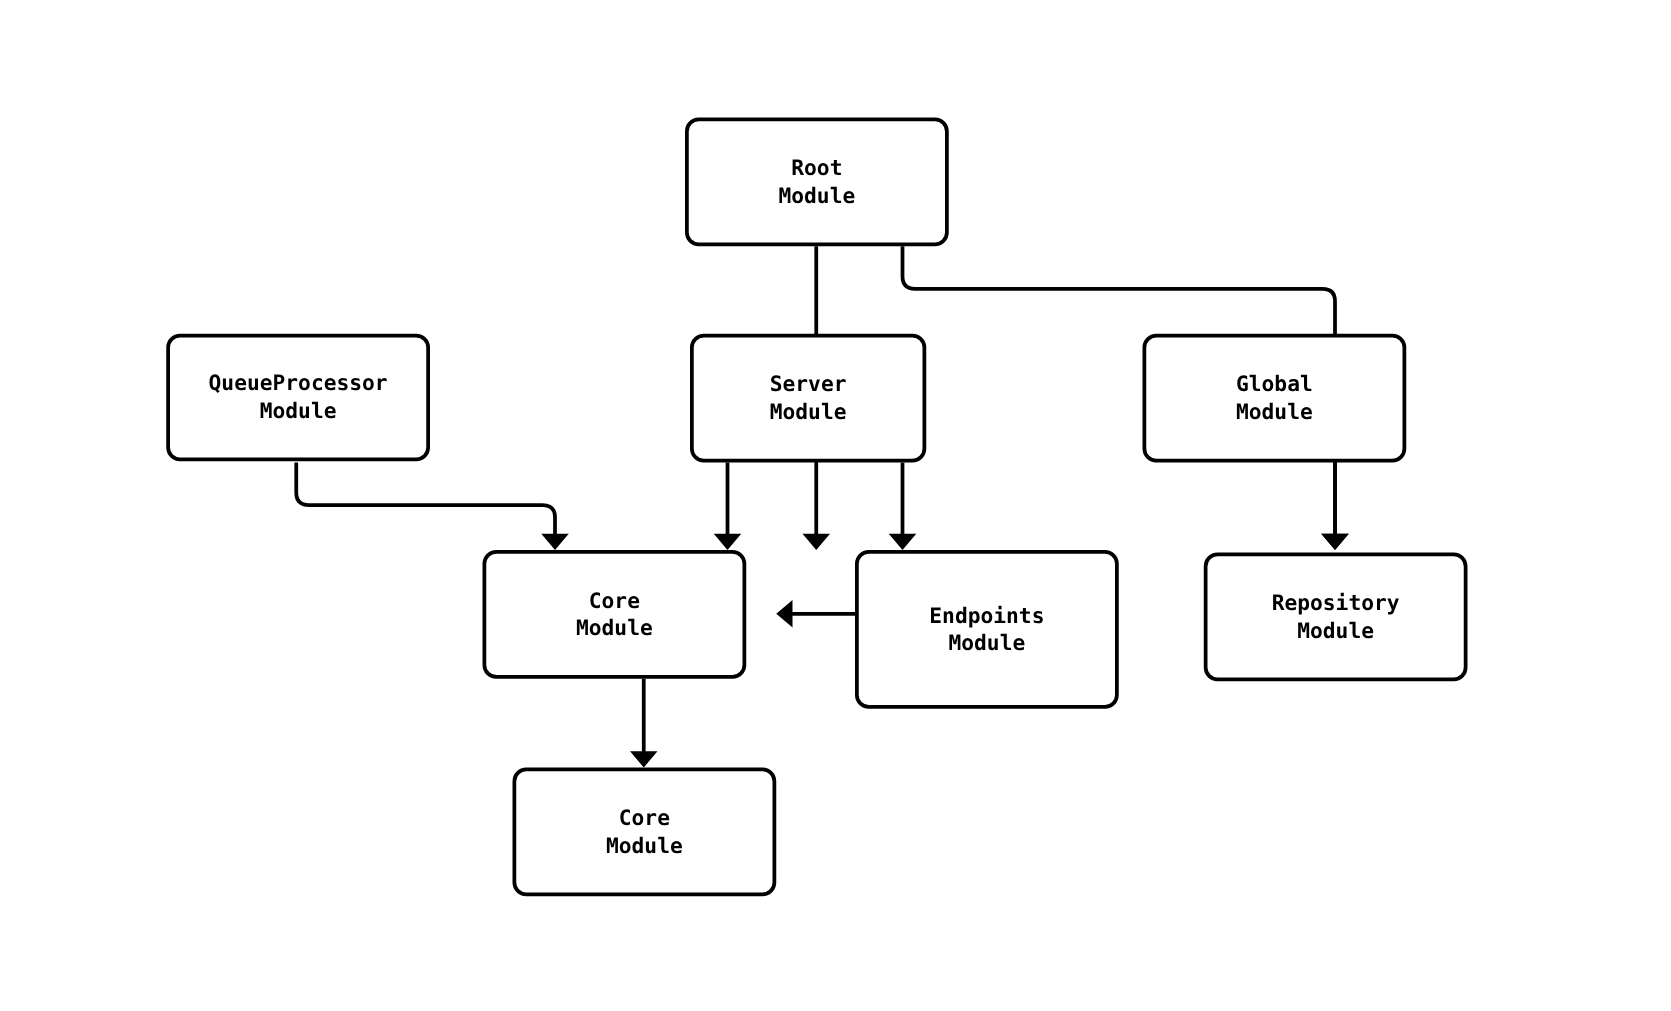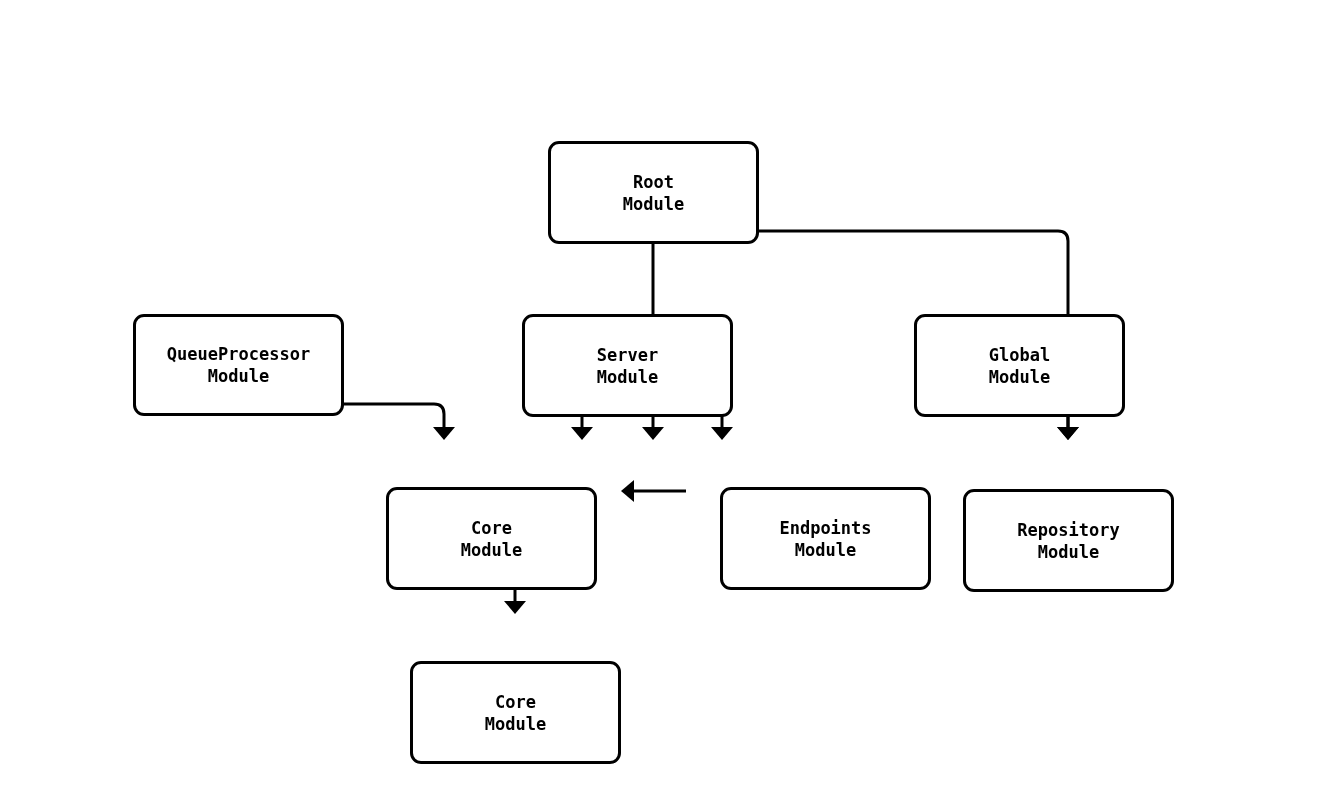--- a/index.html
+++ b/index.html
@@ -26,21 +26,20 @@
   .node {
     position: absolute;
     box-sizing: border-box;
     border: 3px solid #000000;
     border-radius: 11px;
     background: #ffffff;
     display: flex;
     align-items: center;
     justify-content: center;
     z-index: 2;
-    margin-top: 47px;
   }
   .node-label {
     font-family: "DejaVu Sans Mono", "Liberation Mono", monospace;
     font-size: 17px;
     font-weight: 700;
     line-height: 22px;
     color: #000000;
     text-align: center;
     white-space: pre-line;
     letter-spacing: 0px;
@@ -100,36 +99,36 @@
   <div class="node" style="left:548px; top:94px; width:211px; height:103px;">
     <span class="node-label">Root
 Module</span>
   </div>
 
   <div class="node" style="left:133px; top:267px; width:211px; height:102px;">
     <span class="node-label">QueueProcessor
 Module</span>
   </div>
 
-  <div class="node" style="left:522px; top:267px; width:211px; height:103px;">
+  <div class="node" style="left:552px; top:267px; width:189px; height:103px;">
     <span class="node-label">Server
 Module</span>
   </div>
 
   <div class="node" style="left:914px; top:267px; width:211px; height:103px;">
     <span class="node-label">Global
 Module</span>
   </div>
 
   <div class="node" style="left:386px; top:440px; width:211px; height:103px;">
     <span class="node-label">Core
 Module</span>
   </div>
 
-  <div class="node" style="left:720px; top:440px; width:211px; height:103px;">
+  <div class="node" style="left:684px; top:440px; width:211px; height:127px;">
     <span class="node-label">Endpoints
 Module</span>
   </div>
 
   <div class="node" style="left:963px; top:442px; width:211px; height:103px;">
     <span class="node-label">Repository
 Module</span>
   </div>
 
   <div class="node" style="left:410px; top:614px; width:211px; height:103px;">

